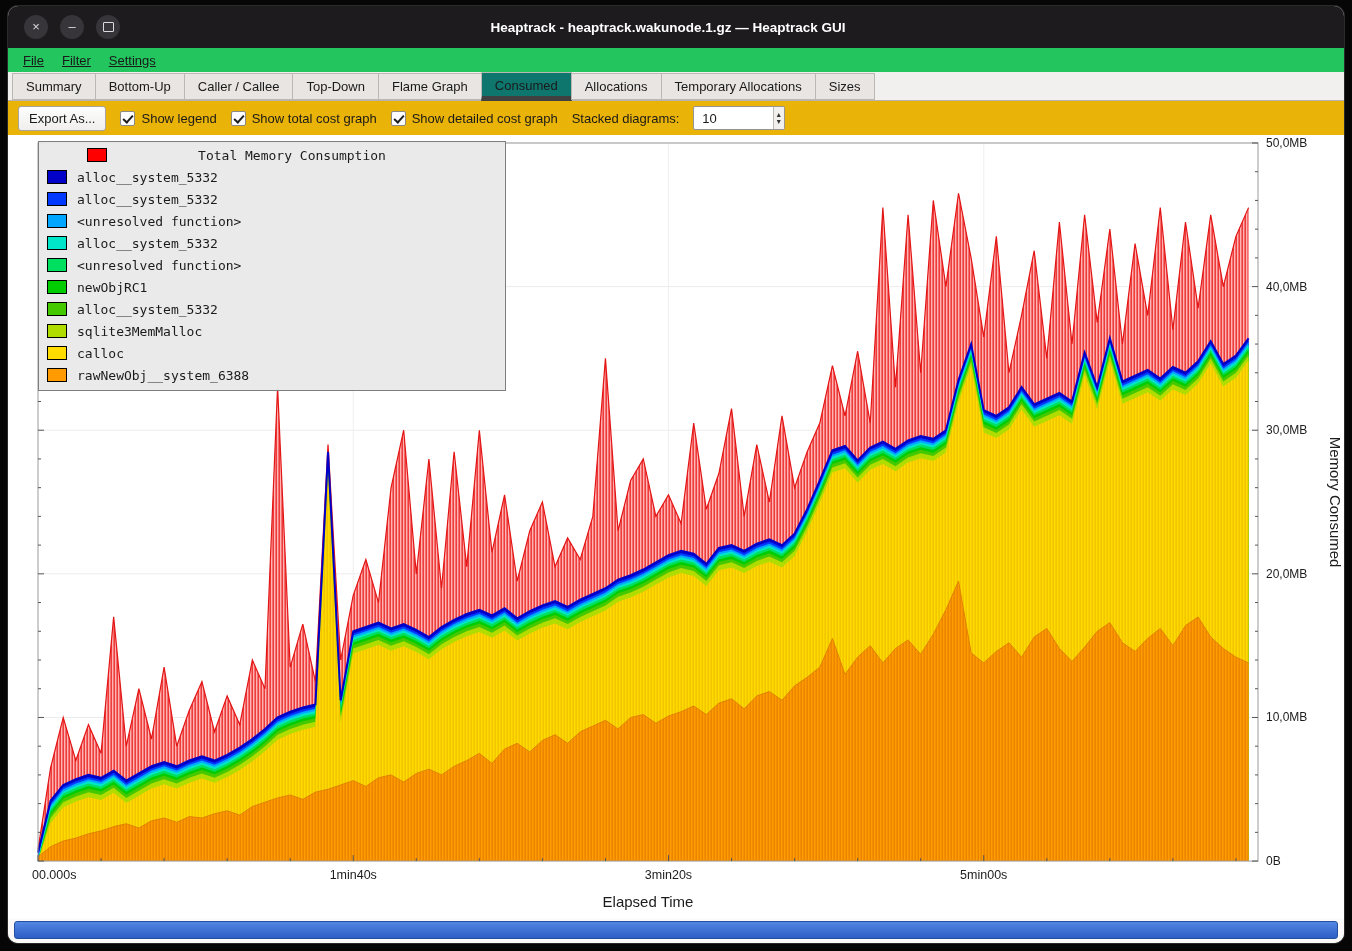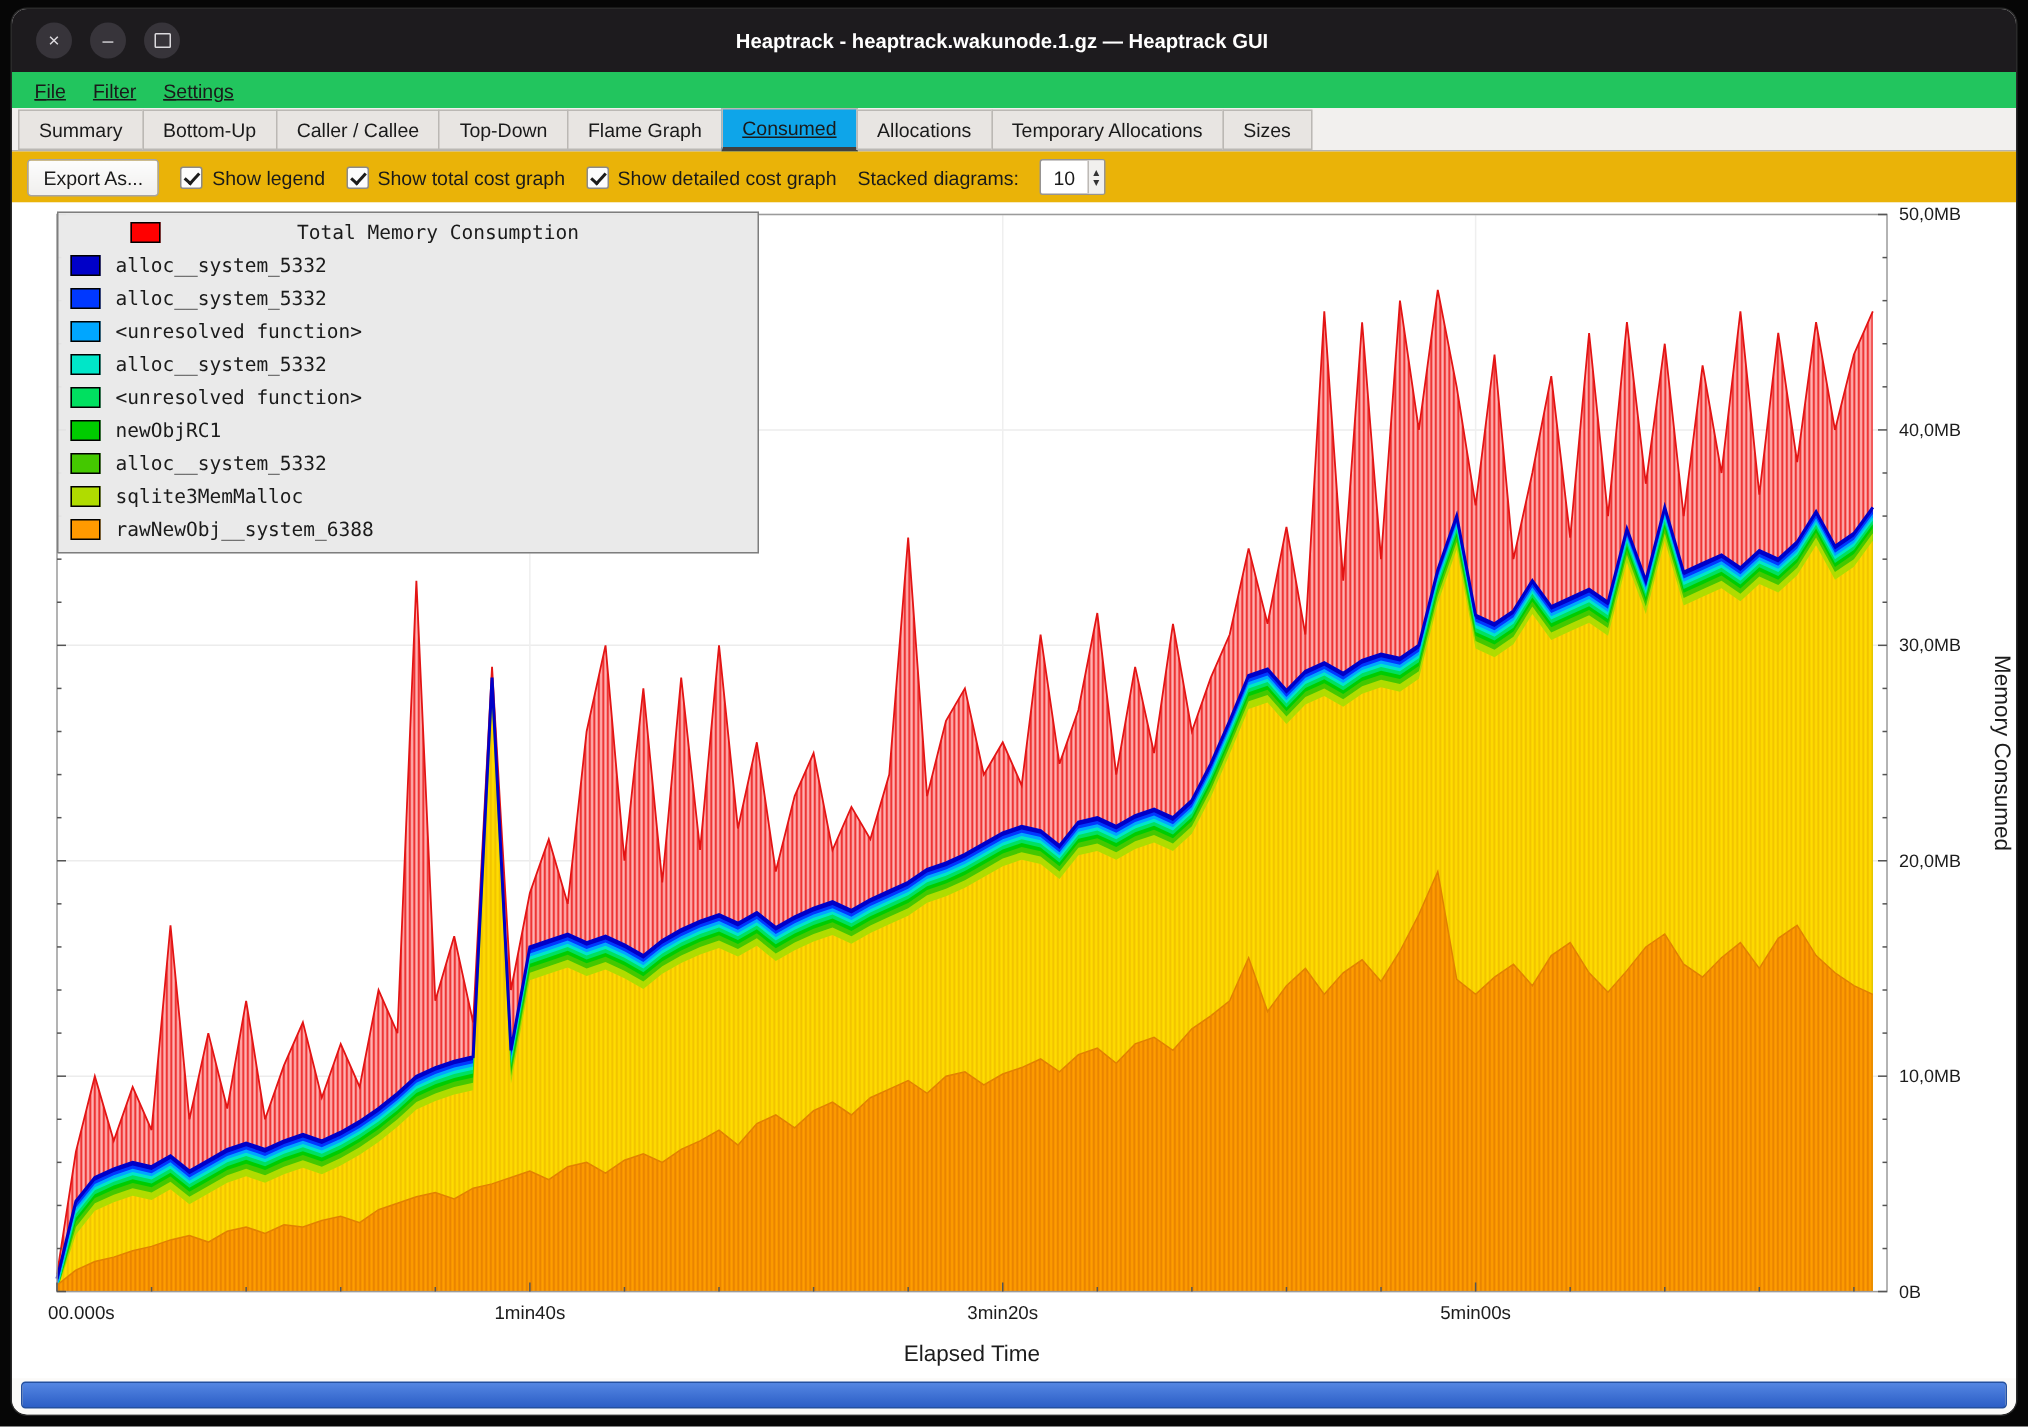--- a/index.html
+++ b/index.html
@@ -14,30 +14,30 @@
   .maxbox{width:9px;height:8px;border:1.5px solid #dcdade;display:inline-block;border-radius:1px;}
   .title{position:absolute;left:0;right:16px;text-align:center;color:#ffffff;font-weight:bold;font-size:13.5px;}
   
   .menubar{height:24px;flex:0 0 auto;display:flex;align-items:center;padding-left:6px;background:#22c55e;font-size:13px;color:#1a1a1a;text-decoration:underline;}
   .menuitem{padding:2px 9px;cursor:default;}
   .mn{text-decoration:underline;}
   
   .tabbar{height:28px;flex:0 0 auto;display:flex;align-items:flex-end;background:#f2f0ee;border-bottom:1px solid #b7b4b0;padding-left:4px;}
   .tab{font-family:"Liberation Sans",sans-serif;font-size:13px;padding:5px 13px;background:#e8e5e2;border:1px solid #bbb8b4;
        margin-right:-1px;color:#1a1a1a;height:27px;box-sizing:border-box;white-space:nowrap;}
-  .tab.active{background:#0ea5e9;height:29px;margin-bottom:-1px;border-bottom:3px solid #404040;text-decoration:underline;}
+  .tab.active{background:#0f766e;height:29px;margin-bottom:-1px;border-bottom:5px solid #404040;}
   
   .toolbar{height:34px;flex:0 0 auto;display:flex;align-items:center;gap:14px;padding:0 10px;background:#eab308;font-size:13px;color:#1a1a1a;}
   .btn{font-family:"Liberation Sans",sans-serif;font-size:13px;padding:4px 10px;border:1px solid #a7a4a0;border-radius:3px;
        background:linear-gradient(#fdfdfd,#f0efed);color:#1a1a1a;}
   .chk{display:flex;align-items:center;gap:6px;}
   .box{width:15px;height:15px;border:1px solid #8d8a86;background:#fdfdfd;border-radius:2px;position:relative;box-sizing:border-box;}
   .box.checked::after{content:"";position:absolute;left:2px;top:3px;width:8px;height:4px;
        border-left:2px solid #1d1d1d;border-bottom:2px solid #1d1d1d;transform:rotate(-48deg);}
-  .spinbox{display:inline-flex;border:1px solid #979492;background:#fff;height:22px;align-items:stretch;border-radius:2px;}
+  .spinbox{display:inline-flex;border:1px solid #979492;background:#fff;height:22px;align-items:stretch;border-radius:2px;gap:48px;}
   .spinval{padding:0 8px;display:flex;align-items:center;font-size:13px;}
   .spinarrows{display:flex;flex-direction:column;justify-content:center;border-left:1px solid #bdbab6;
        font-size:8px;line-height:7px;padding:0 3px;color:#333;background:#f1f0ee;text-align:center;}
   
   .chartwrap{flex:1 1 auto;position:relative;background:#ffffff;}
   .chartwrap svg{position:absolute;left:0;top:0;width:100%;height:100%;}
   svg text{font-family:"Liberation Sans",sans-serif;fill:#1c1c1c;}
   .legend{position:absolute;left:30px;top:6px;width:468px;background:rgba(233,233,233,0.96);border:1px solid #7e7e7e;
        font-family:"DejaVu Sans Mono",monospace;font-size:13px;color:#1b1b1b;padding:2px 0 4px;box-sizing:border-box;}
   .lg-row{display:flex;align-items:center;height:22px;padding:0 8px;}
@@ -268,20 +268,24 @@
         </div>
         <div class="lg-row">
           <span class="lg-sw" style="background: rgb(68, 200, 0);"></span>
           <span class="lg-label">alloc__system_5332</span>
         </div>
         <div class="lg-row">
           <span class="lg-sw" style="background: rgb(176, 220, 0);"></span>
           <span class="lg-label">sqlite3MemMalloc</span>
         </div>
         <div class="lg-row">
+          <span class="lg-sw" style="background: rgb(255, 220, 0);"></span>
+          <span class="lg-label">calloc</span>
+        </div>
+        <div class="lg-row">
           <span class="lg-sw" style="background: rgb(255, 154, 0);"></span>
           <span class="lg-label">rawNewObj__system_6388</span>
         </div>
       </div>
   </div>
 
   <div class="sliderrow">
     <div class="slider"></div>
   </div>
 

